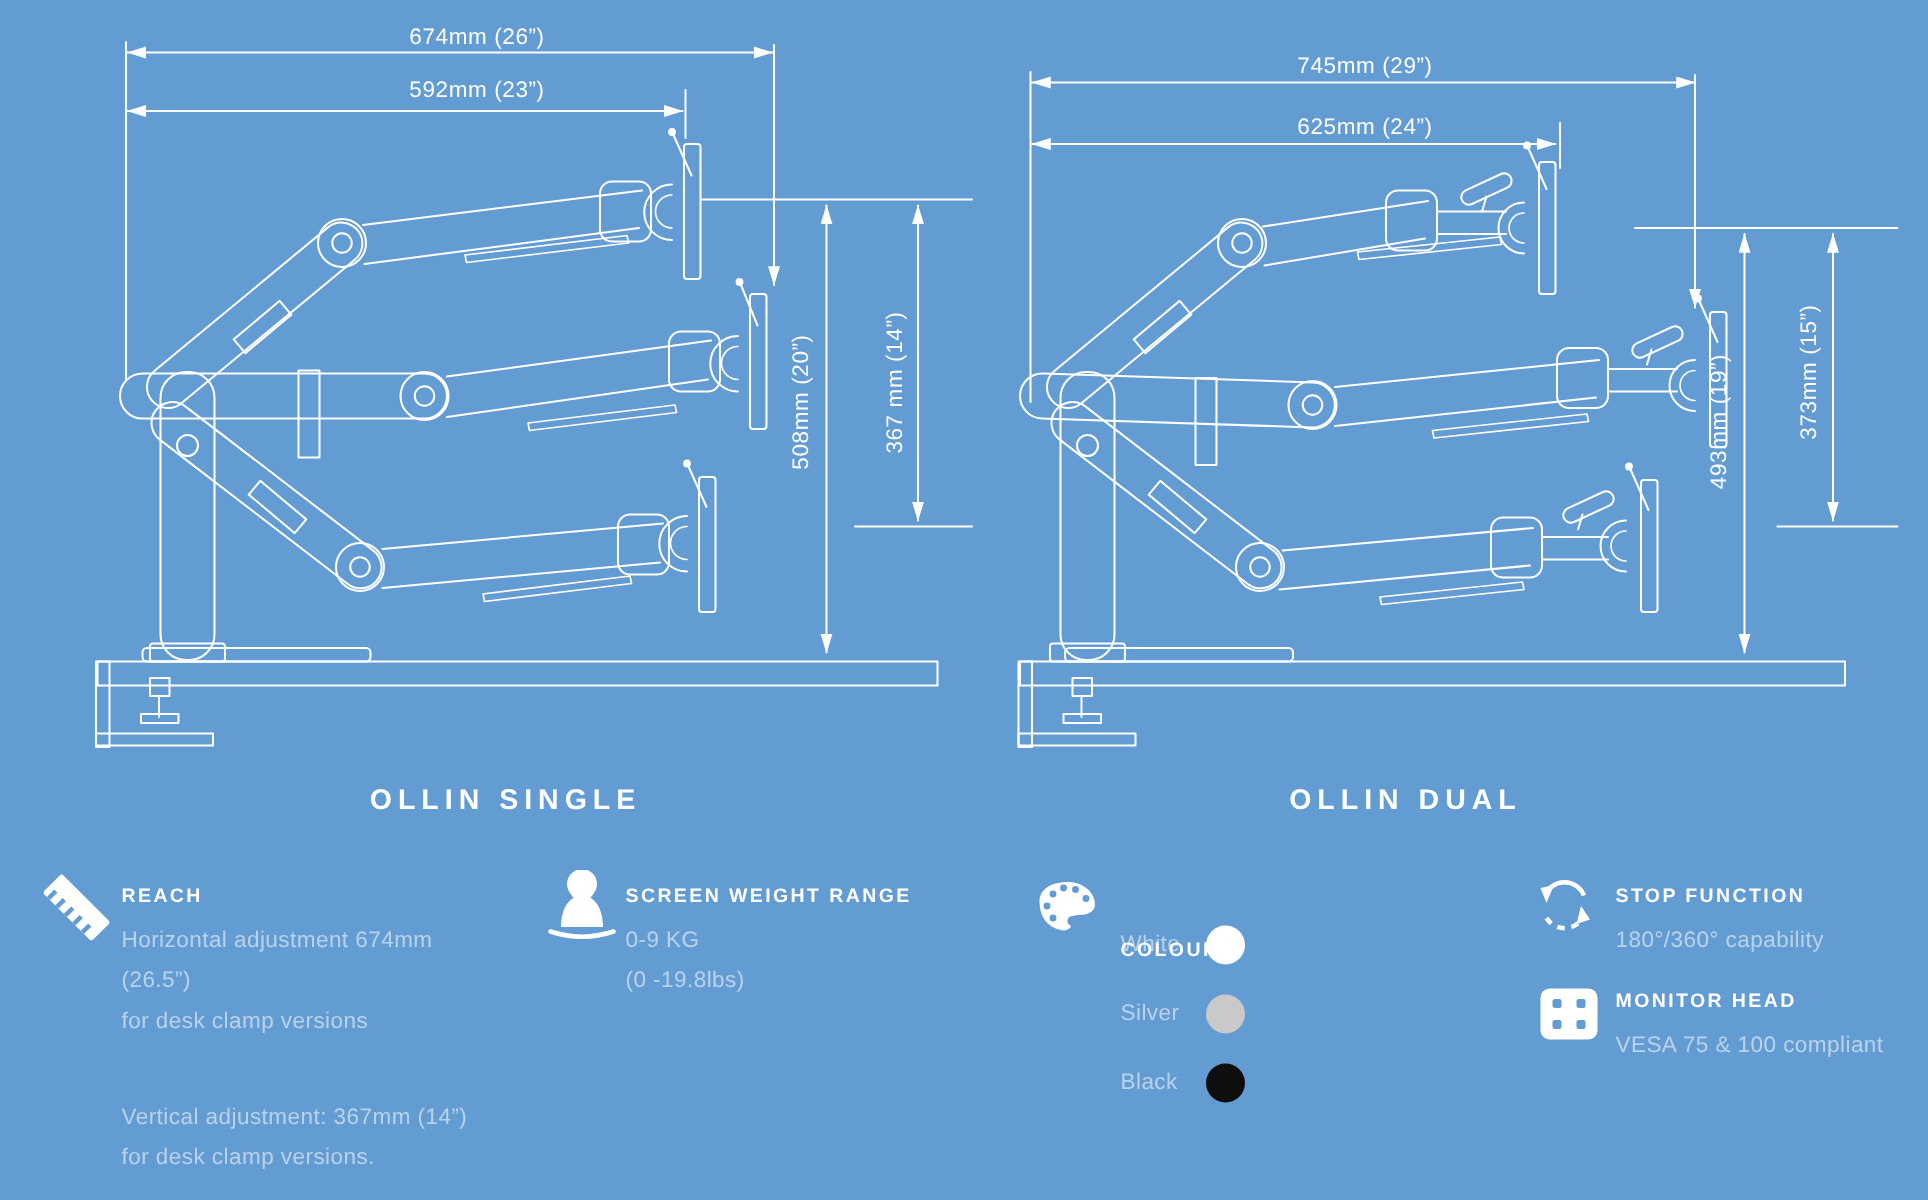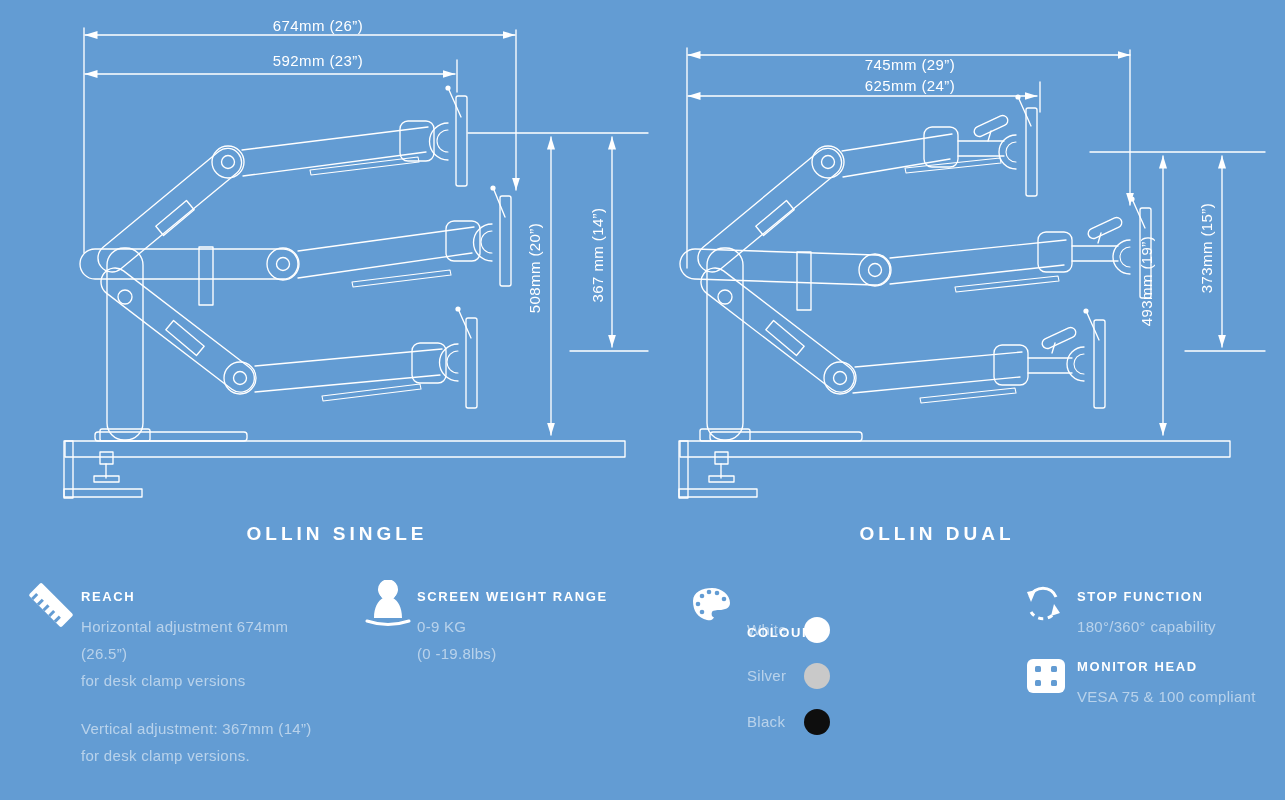--- a/index.html
+++ b/index.html
@@ -27,21 +27,21 @@
   .dim-label.rot{transform:translate(-50%,-50%) rotate(-90deg);}
 
   .diagram-title{
     position:absolute;width:300px;text-align:center;color:#fff;
     font-size:19px;font-weight:700;letter-spacing:4px;white-space:nowrap;
   }
 
   .spec-heading{font-size:13px;font-weight:700;letter-spacing:1.6px;color:#fff;margin-bottom:9px;white-space:nowrap;}
   .spec-block{position:absolute;width:260px;}
   .spec-line{font-size:15px;line-height:27px;color:var(--muted);letter-spacing:.3px;white-space:nowrap;}
-  .para2{margin-top:21px;}
+  .para2{margin-top:37px;}
   .icon-svg{position:absolute;}
   .swatch{position:absolute;width:26px;height:26px;border-radius:50%;}
   .swatch-label{position:absolute;font-size:15px;color:var(--muted);letter-spacing:.3px;text-align:right;}
 </style>
 </head>
 <body>
 
 <div class="sheet" style="background:#639CD3">
 
   <svg class="art" width="1285" height="800" viewBox="0 0 1285 800">
@@ -206,21 +206,21 @@
       <line x1="1222" y1="156" x2="1222" y2="347" marker-start="url(#ah)" marker-end="url(#ah)"></line>
       <line x1="1185" y1="351" x2="1265" y2="351"></line>
     </g>
   </svg>
 
   <div class="dim-label" style="left:318px;top:25px;">674mm (26”)</div>
   <div class="dim-label" style="left:318px;top:60px;">592mm (23”)</div>
   <div class="dim-label rot" style="left:534px;top:268px;">508mm (20”)</div>
   <div class="dim-label rot" style="left:597px;top:255px;">367 mm (14”)</div>
 
-  <div class="dim-label" style="left:910px;top:44px;margin-top:20px;">745mm (29”)</div>
+  <div class="dim-label" style="left:910px;top:44px;">745mm (29”)</div>
   <div class="dim-label" style="left:910px;top:85px;">625mm (24”)</div>
   <div class="dim-label rot" style="left:1146px;top:281px;">493mm (19”)</div>
   <div class="dim-label rot" style="left:1206px;top:248px;">373mm (15”)</div>
 
   <div class="diagram-title" style="left:787px;top:523px;">OLLIN DUAL</div>
   <div class="diagram-title" style="left:187px;top:523px;">OLLIN SINGLE</div>
 
   <svg class="icon-svg" style="left:28px;top:582px;" width="46" height="46" viewBox="-23 -23 46 46">
     <g transform="rotate(-45)">
       <rect x="-9" y="-23" width="18" height="46" rx="2" fill="#fff"></rect>

